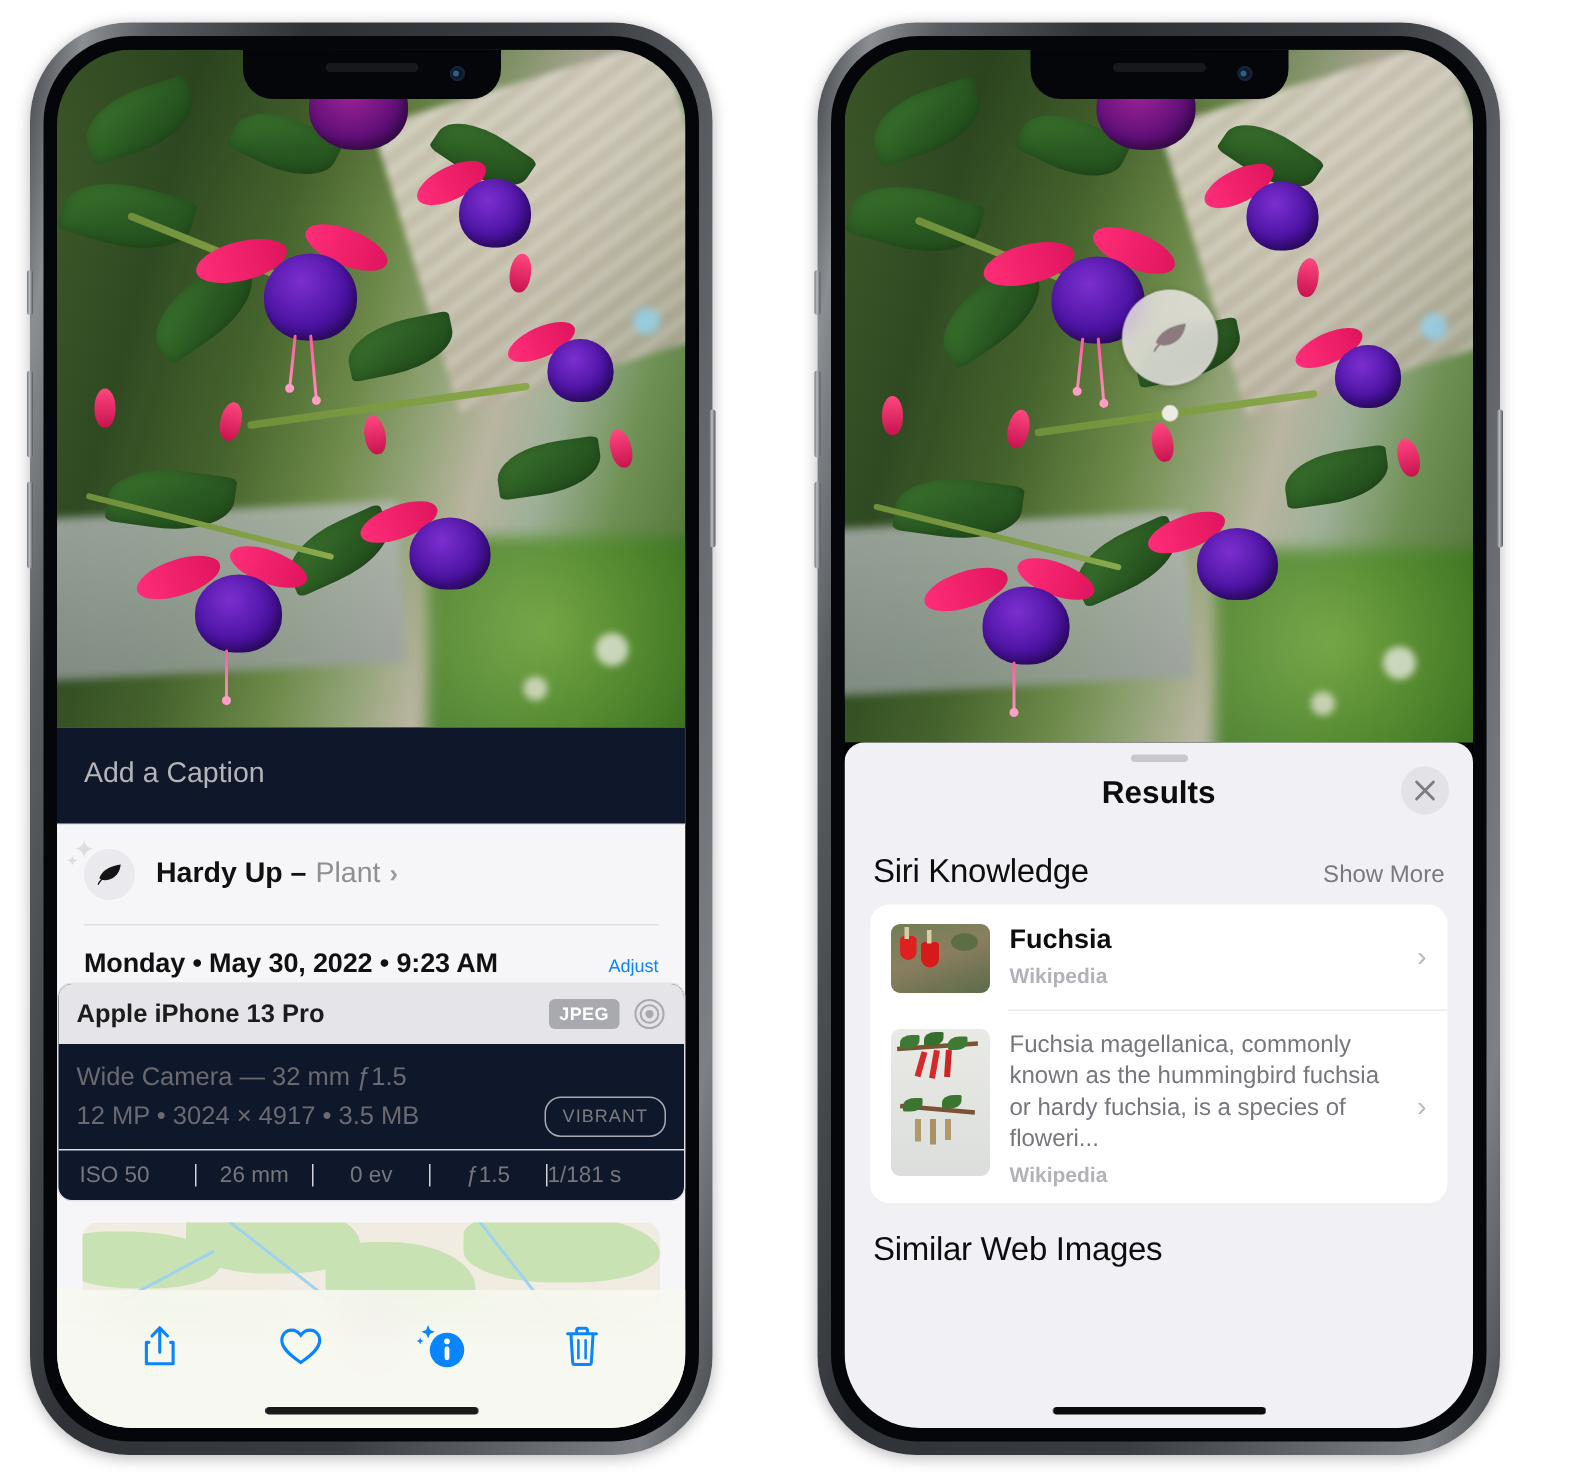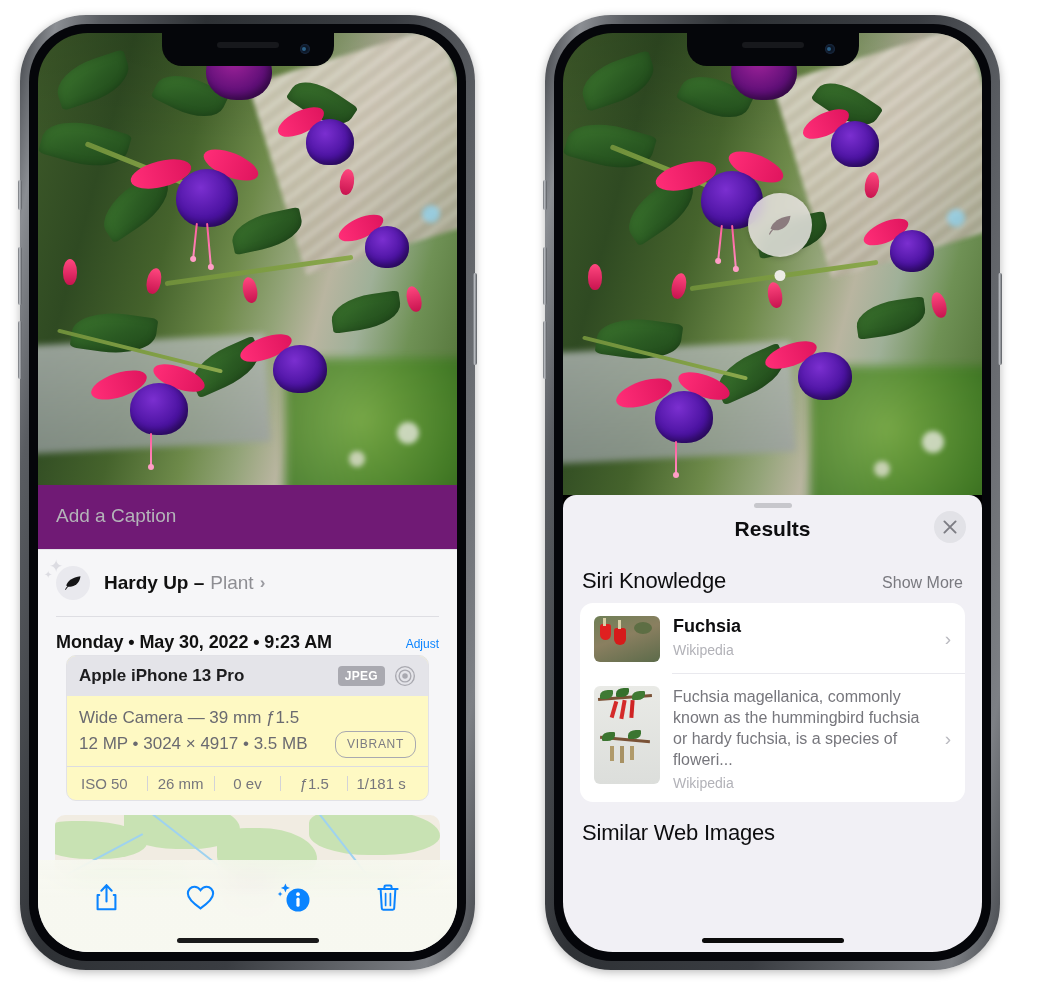--- a/index.html
+++ b/index.html
@@ -147,21 +147,21 @@
     background: rgba(245,242,242,.92);
   }
 
   
   .sheet {
     position: absolute; left:0; right:0; top: 452px; bottom: 0;
     background: #f6f6f8;
     display:flex; flex-direction: column;
   }
   .caption-field {
-    background:#701a75;
+    background:#0f172a;
     padding: 20px 18px 22px 18px;
     font-size: 19px; color: #b4b4b9;
     border-bottom: 1px solid #e3e3e8;
   }
   .lookup-row {
     display:flex; align-items:center; gap: 14px;
     padding: 16px 18px 16px 18px;
     position: relative;
   }
   .lookup-circle{
@@ -181,22 +181,22 @@
   .datebar{
     display:flex;justify-content:space-between;align-items:baseline;
     padding: 15px 18px 2px 18px;
   }
   .datebar .date{font-size:18px;font-weight:bold;color:#111;letter-spacing:-.1px;}
   .adjust{font-size:12px;color:#0a84ff;}
   .filerow{display:flex;align-items:center;gap:8px;padding: 3px 18px 14px 18px;}
   .filename{font-size:18px;color:#4a4a4f;}
 
   .cam-card{
-    margin: 0 28px; border-radius: 10px; overflow:hidden;
-    background:#fef9c3; border:1px solid #e2e2e7;
+    margin: 0 0; border-radius: 10px; overflow:hidden;
+    background:#0f172a; border:1px solid #e2e2e7;
   }
   .cam-head{
     display:flex;align-items:center;justify-content:space-between;
     background:#e4e4e9; padding: 9px 12px;
   }
   .cam-head .model{font-size:17px;font-weight:bold;color:#1c1c1e;}
   .cam-head .right{display:flex;align-items:center;gap:9px;}
   .jpeg{
     background:#a9a9b0;color:#fff;font-size:12px;font-weight:bold;
     padding:3px 7px;border-radius:4px;letter-spacing:.3px;
@@ -207,21 +207,21 @@
   .vibrant{
     border:1px solid #a9a9b0;color:#7c7c83;border-radius:11px;
     font-size:12px;letter-spacing:.7px;padding:3px 11px;
   }
   .cam-foot{
     display:flex;align-items:center;border-top:1px solid #dcdce1;
     padding: 8px 10px; font-size:15px;color:#76767c;
   }
   .cam-foot span{flex:1;text-align:center;}
   .cam-foot span:first-child{text-align:left;padding-left:4px;}
-  .cam-foot span:last-child{text-align:center;padding-right:4px;}
+  .cam-foot span:last-child{text-align:left;padding-right:4px;}
   .cam-foot i{width:1px;height:15px;background:#d3d3d8;display:block;}
 
   .map{
     margin: 14px 17px 0 17px; height: 95px; border-radius: 10px;
     position:relative; overflow:hidden;
     background:#f1ece2;
   }
   .mapblob{position:absolute;background:#c8e2b3;border-radius:34% 66% 48% 52%;}
   .mapriver{position:absolute;background:#9fd2ef;height:2px;border-radius:2px;}
   .mappin{
@@ -280,21 +280,21 @@
   .know-row{display:flex;gap:13px;padding: 13px 12px 11px 14px;align-items:flex-start;position:relative;}
   .know-row + .know-row::before{
     content:"";position:absolute;left:92px;right:0;top:0;height:1px;background:#e9e9ee;
   }
   .thumb{flex:none;border-radius:6px;overflow:hidden;position:relative;}
   .thumb.t1{width:66px;height:46px;background:linear-gradient(160deg,#6f7f56,#8a7f60 45%,#5c6b4a);}
   .thumb.t2{width:66px;height:98px;background:linear-gradient(180deg,#e9eae6,#dcdedb);}
   .know-body{flex:1;min-width:0;padding-right:6px;}
   .know-title{font-size:18px;font-weight:bold;color:#0d0d0f;margin-bottom:2px;}
   .know-desc{font-size:16px;color:#76767c;line-height:1.32;}
-  .know-src{font-size:14px;color:#b2b2b8;margin-top:5px;}
+  .know-src{font-size:14px;color:#b2b2b8;margin-top:5px;font-weight:bold;}
   .know-chev{align-self:center;color:#b9b9bf;font-size:19px;flex:none;padding-right:2px;}
 
   .sim-head{padding: 18px 19px 8px 19px;}
 
   svg{display:block;}
 </style>
 </head>
 <body>
 
 <div class="stage">
@@ -401,21 +401,21 @@
               <span class="right">
                 <span class="jpeg">JPEG</span>
                 <svg width="22" height="22" viewBox="0 0 24 24">
                   <circle cx="12" cy="12" r="10.2" fill="none" stroke="#a9a9b0" stroke-width="1.5"></circle>
                   <circle cx="12" cy="12" r="6.4" fill="none" stroke="#a9a9b0" stroke-width="1.5"></circle>
                   <circle cx="12" cy="12" r="3" fill="#a9a9b0"></circle>
                 </svg>
               </span>
             </div>
             <div class="cam-body">
-              <div class="cam-line">Wide Camera — 39 mm ƒ1.5</div>
+              <div class="cam-line">Wide Camera — 32 mm ƒ1.5</div>
               <div class="cam-line cam-line2">
                 <span>12 MP • 3024 × 4917 • 3.5 MB</span>
                 <span class="vibrant">VIBRANT</span>
               </div>
             </div>
             <div class="cam-foot">
               <span>ISO 50</span>
                 <i></i>
               <span>26 mm</span>
                 <i></i>

